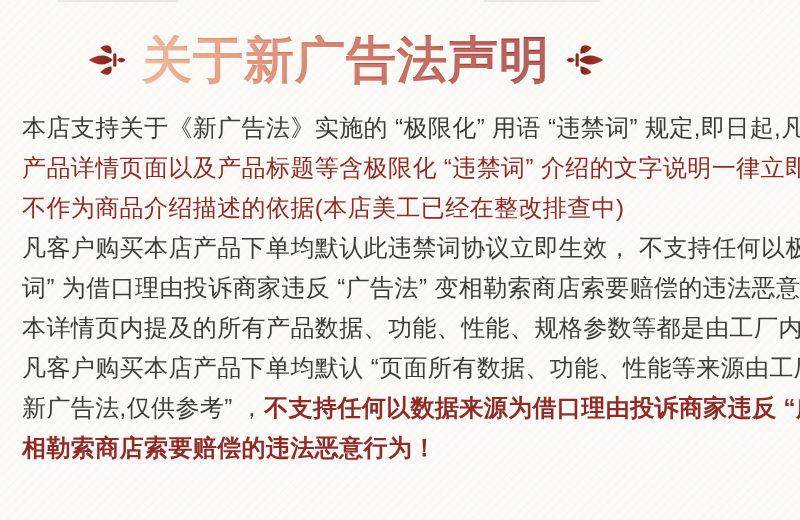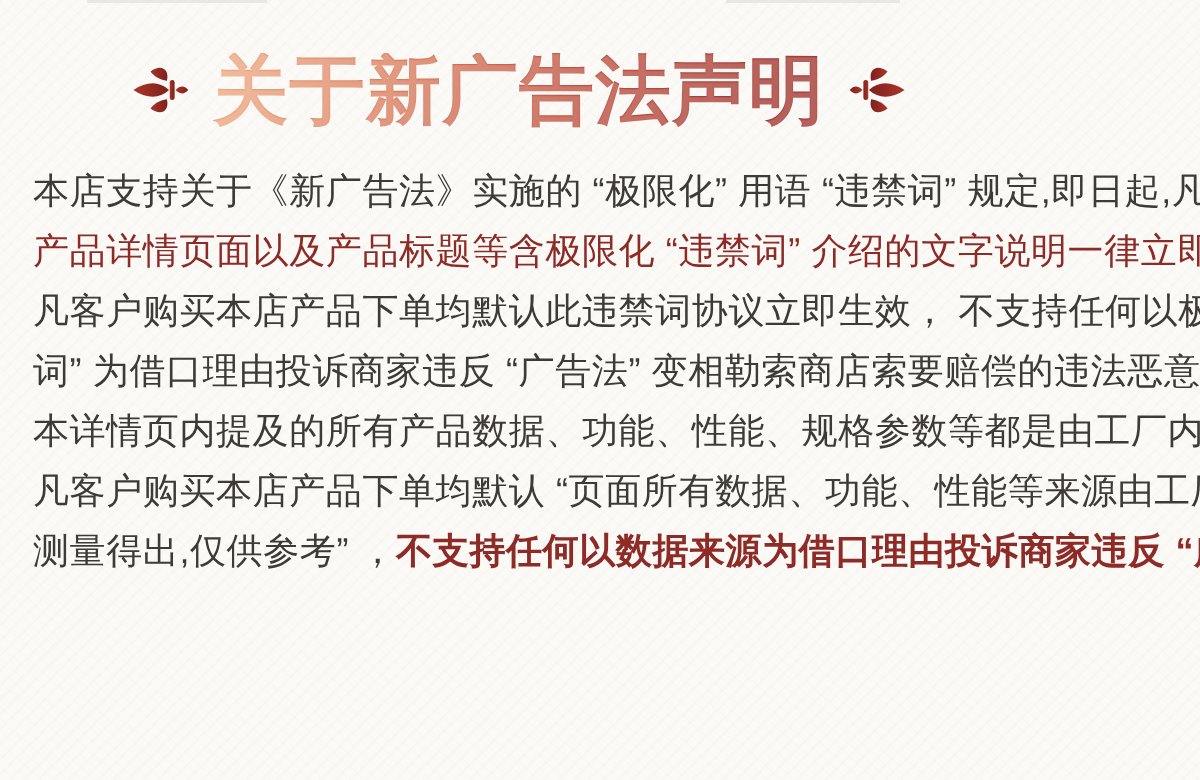--- a/index.html
+++ b/index.html
@@ -89,20 +89,22 @@
         <path d="M33 13 C 38.5 20, 35 26.5, 26.5 24.5 C 27.5 19, 29.5 15.5, 33 13 Z"></path>
         <rect x="13" y="26.5" width="14" height="3.4" rx="1.6"></rect>
         <path d="M20 30.5 C 16.8 34, 16.8 36.5, 20 39.5 C 23.2 36.5, 23.2 34, 20 30.5 Z"></path>
       </g>
     </svg>
   </header>
 
   <main class="notice-body">
       <div class="notice-line"><span class="seg-dark">本店支持关于《新广告法》实施的 “极限化” 用语 “违禁词” 规定,即日起,凡是</span></div>
       <div class="notice-line"><span class="seg-red">产品详情页面以及产品标题等含极限化 “违禁词” 介绍的文字说明一律立即失效,</span></div>
+      <div class="notice-line"><span class="seg-red">不作为商品介绍描述的依据(本店美工已经在整改排查中)</span></div>
       <div class="notice-line"><span class="seg-dark">凡客户购买本店产品下单均默认此违禁词协议立即生效， 不支持任何以极限化 “违禁</span></div>
       <div class="notice-line"><span class="seg-dark">词” 为借口理由投诉商家违反 “广告法” 变相勒索商店索要赔偿的违法恶意行为！</span></div>
       <div class="notice-line"><span class="seg-dark">本详情页内提及的所有产品数据、功能、性能、规格参数等都是由工厂内部实验测量</span></div>
       <div class="notice-line"><span class="seg-dark">凡客户购买本店产品下单均默认 “页面所有数据、功能、性能等来源由工厂内部实验</span></div>
-      <div class="notice-line"><span class="seg-dark">测量得出,仅供参考” ，</span><span class="seg-red-bold">不支持任何以数据来源为借口理由投诉商家违反 “广告法” 变</span></div>
+      <div class="notice-line"><span class="seg-dark">新广告法,仅供参考” ，</span><span class="seg-red-bold">不支持任何以数据来源为借口理由投诉商家违反 “广告法” 变</span></div>
+      <div class="notice-line"><span class="seg-red-bold">相勒索商店索要赔偿的违法恶意行为！</span></div>
     </main>
 
 </div>
 
 </body></html>

